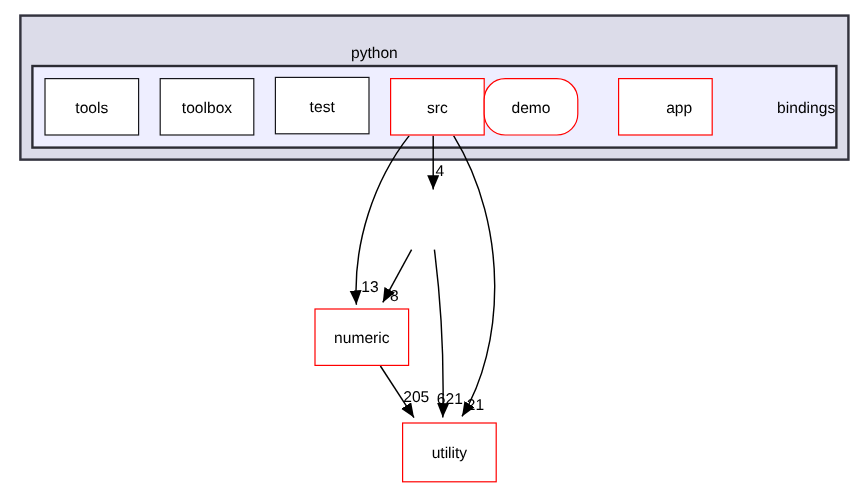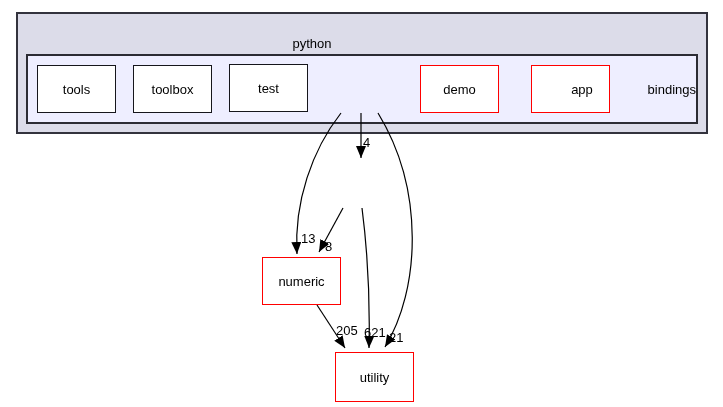--- a/index.html
+++ b/index.html
@@ -61,22 +61,22 @@
     z-index: 4;
     cursor: pointer;
   }
   .dir-node.plain { border: 1.5px solid #16161c; }
   .dir-node.red   { border: 1.5px solid #ff0000; }
 
   .n-tools   { left: 37px;  top: 65px; }
   .n-toolbox { left: 133px; top: 65px; }
   .n-test    { left: 229px; top: 64px; }
   .n-src     { left: 325px; top: 65px; }
-  .n-demo    { left: 420px; top: 65px; }
-  .n-app     { left: 531px; top: 65px; padding-left: 23px; }
+  .n-demo    { left: 403px; top: 65px; border-radius: 18px; }
+  .n-app     { left: 515px; top: 65px; padding-left: 23px; }
   .n-basic   { left: 325px; top: 161px; height: 47px; }
   .n-numeric { left: 262px; top: 257px; }
   .n-utility { left: 335px; top: 352px; height: 50px; }
 
   svg.edges {
     position: absolute;
     left: 0; top: 0;
     z-index: 3;
   }
   svg.edges path.edge {
@@ -126,20 +126,23 @@
 
   <div class="dir-node plain n-tools">
     <span>tools</span>
   </div>
   <div class="dir-node plain n-toolbox">
     <span>toolbox</span>
   </div>
   <div class="dir-node plain n-test">
     <span>test</span>
   </div>
+  <div class="dir-node red n-src">
+    <span>src</span>
+  </div>
   <div class="dir-node red n-demo">
     <span>demo</span>
   </div>
   <div class="dir-node red n-app">
     <span>app</span>
   </div>
 
   <div class="dir-node red n-numeric">
     <span>numeric</span>
   </div>

